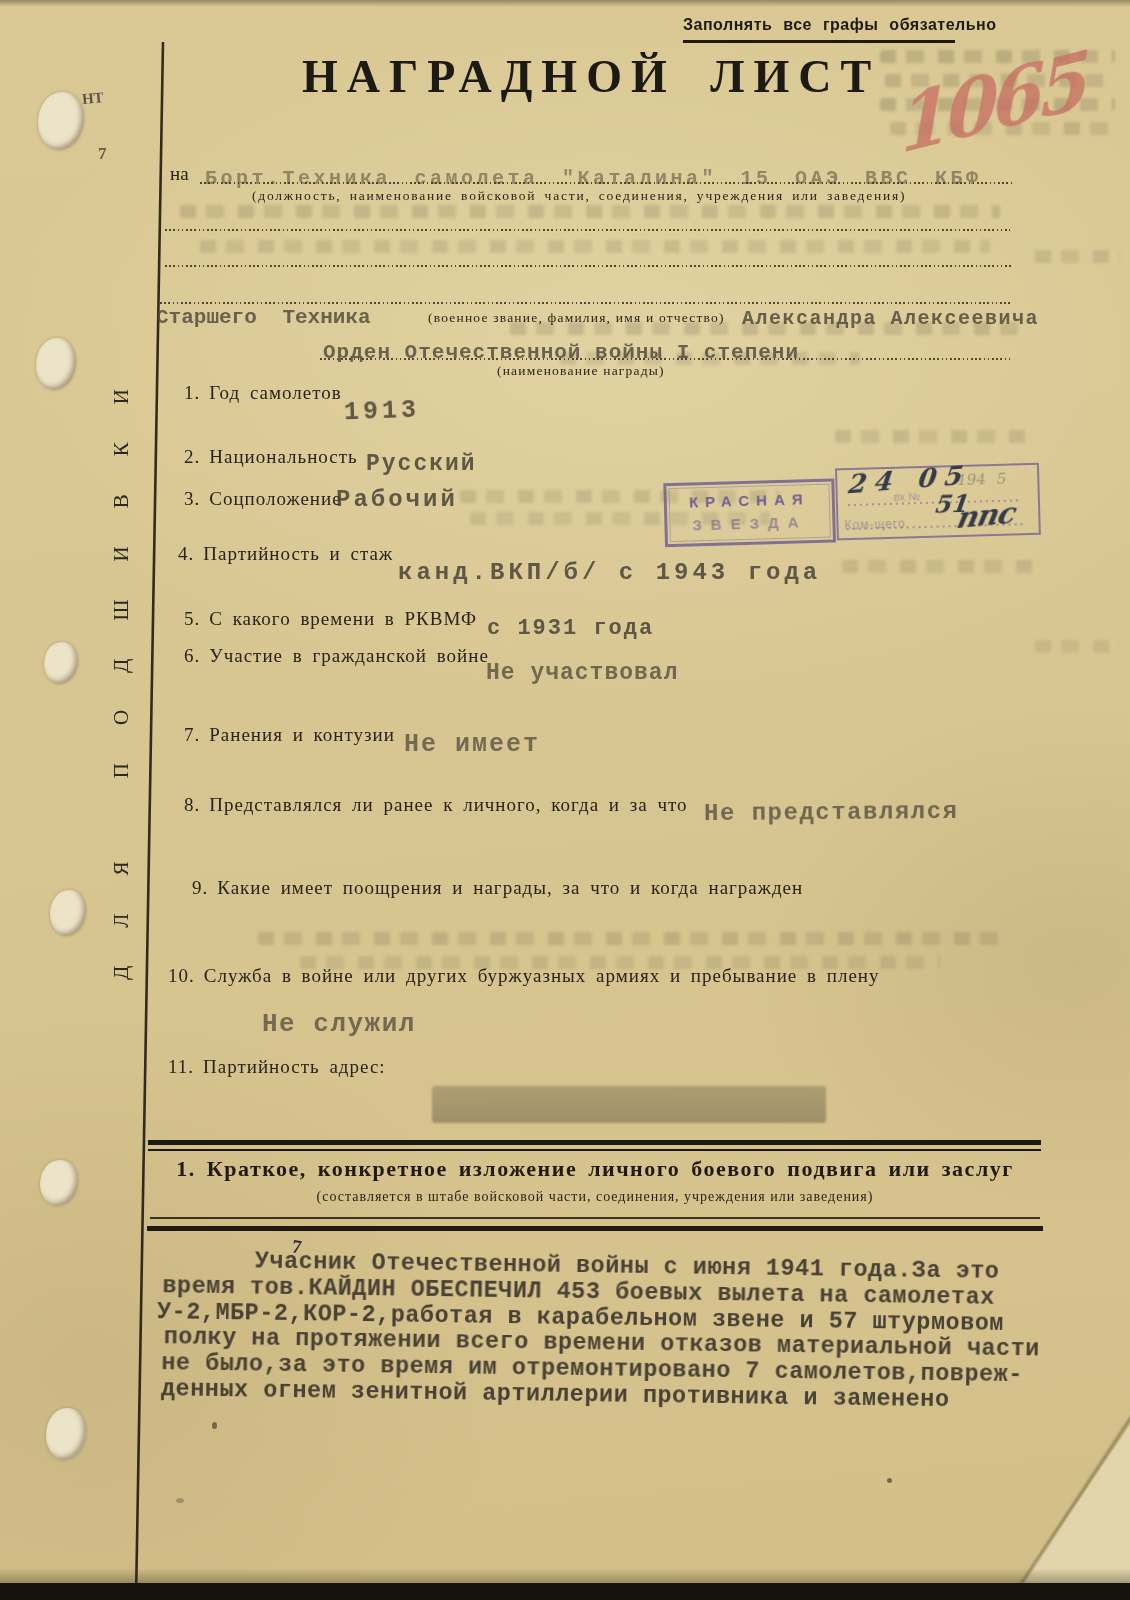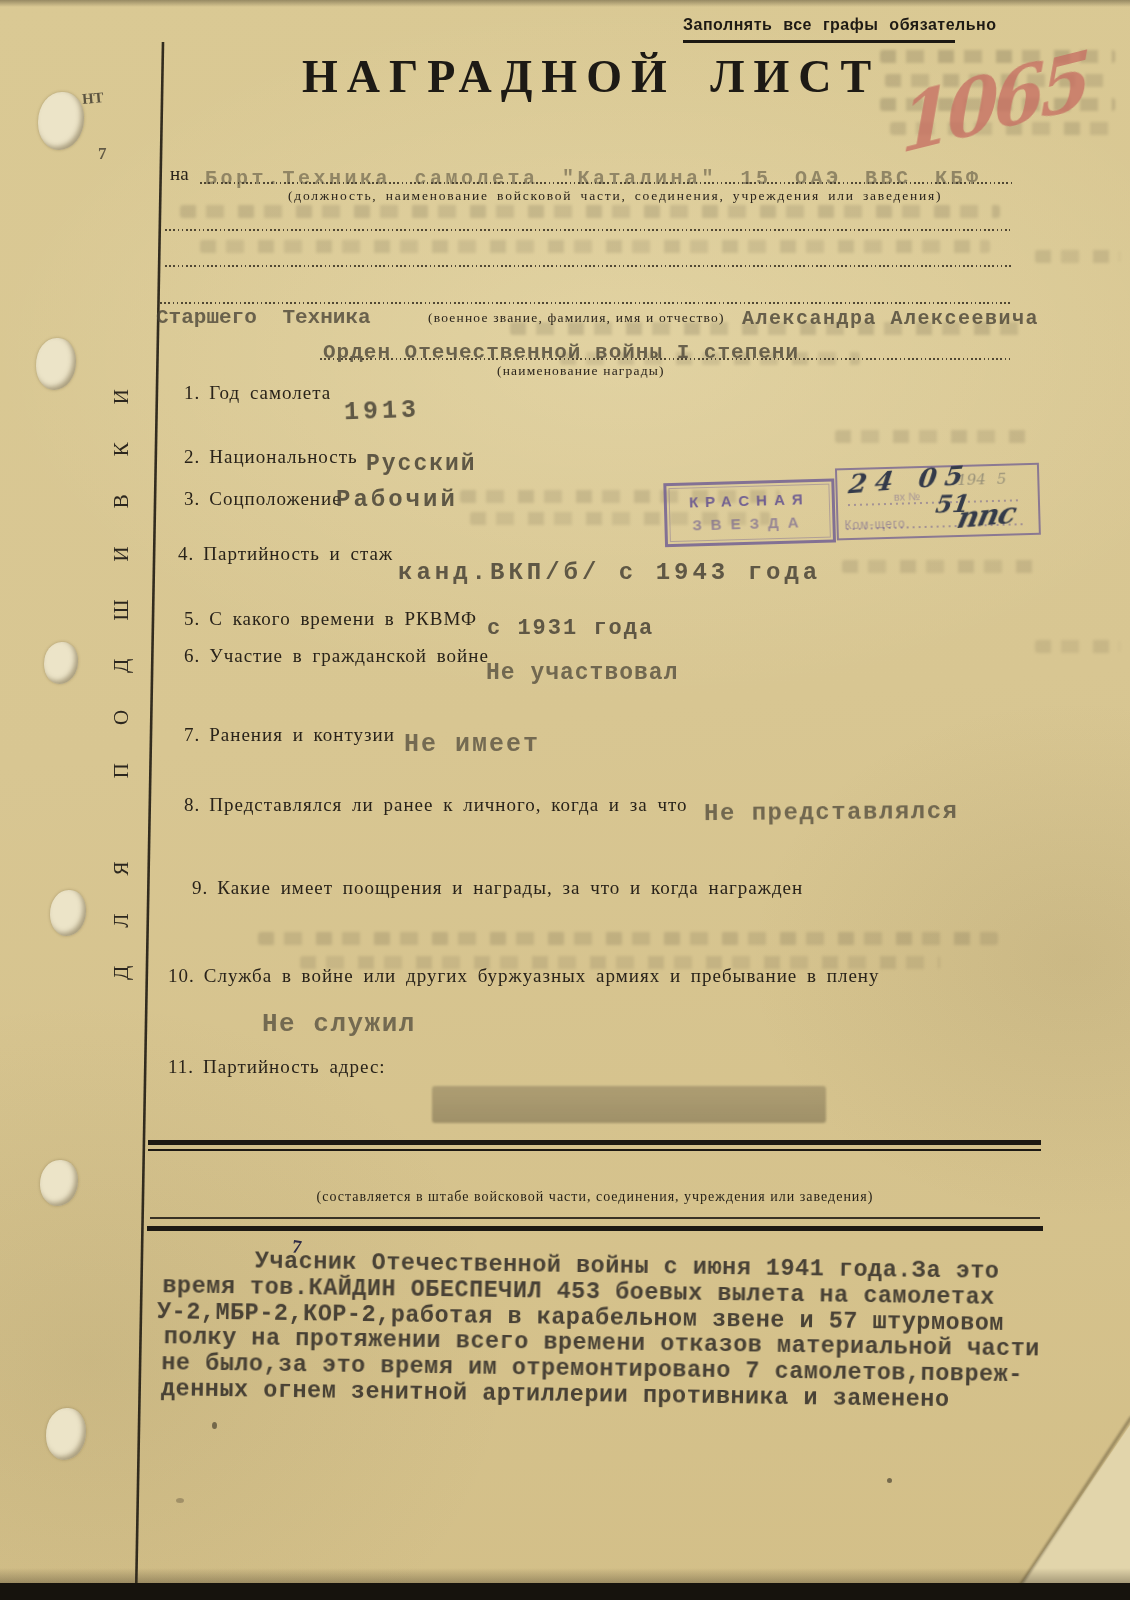--- a/index.html
+++ b/index.html
@@ -66,35 +66,35 @@
 
   <div class="abs" style="left:898px;top:58px;font-family:'DejaVu Serif',serif;font-style:italic;font-weight:700;font-size:76px;
        color:rgba(199,111,99,.78);transform:rotate(-14deg) skewX(-14deg);letter-spacing:-5px;filter:blur(.5px);">1065</div>
 
   <div class="abs" style="left:82px;top:90px;font-size:15px;font-weight:700;color:#3b362c;opacity:.8;transform:rotate(-5deg);">НТ</div>
   <div class="abs" style="left:98px;top:144px;font-size:17px;font-weight:700;color:#3b362c;opacity:.75;">7</div>
 
   <div class="abs serif" style="left:170px;top:163px;font-size:19px;color:#29231a;">на</div>
   <div class="abs dot" style="left:200px;top:182px;width:812px;"></div>
   <div class="abs mono" style="left:205px;top:167px;font-size:20px;font-weight:700;color:rgba(70,64,50,.5);letter-spacing:3.5px;word-spacing:8px;filter:blur(.7px);white-space:nowrap;">Борт.Техника самолета "Каталина" 15 ОАЭ ВВС КБФ</div>
-  <div class="abs hint" style="left:252px;top:188px;letter-spacing:1.8px;word-spacing:3px;margin-left:36px;">(должность, наименование войсковой части, соединения, учреждения или заведения)</div>
+  <div class="abs hint" style="left:252px;top:188px;letter-spacing:1.8px;word-spacing:3px;">(должность, наименование войсковой части, соединения, учреждения или заведения)</div>
 
   <div class="abs dot" style="left:165px;top:229px;width:845px;"></div>
   <div class="abs dot" style="left:165px;top:265px;width:848px;"></div>
 
   <div class="abs dot" style="left:160px;top:302px;width:850px;"></div>
   <div class="abs mono typed" style="left:156px;top:306px;font-size:21px;word-spacing:13px;opacity:.78;">Старшего   Техника</div>
   <div class="abs hint" style="left:428px;top:310px;">(военное звание, фамилия, имя и отчество)</div>
   <div class="abs mono typed" style="left:742px;top:307px;font-size:20px;letter-spacing:1.5px;opacity:.8;">Александра Алексеевича</div>
 
   <div class="abs mono typed" style="left:323px;top:341px;font-size:21px;letter-spacing:1px;opacity:.78;">Орден Отечественной войны I степени</div>
   <div class="abs dot" style="left:320px;top:358px;width:692px;"></div>
   <div class="abs hint" style="left:497px;top:363px;">(наименование награды)</div>
 
-  <div class="abs q" style="left:184px;top:382px;"><span class="n">1.</span><span>Год самолета</span></div>
+  <div class="abs q" style="left:184px;top:382px;"><span class="n">1.</span><span>Год самолетов</span></div>
   <div class="abs mono typed" style="left:344px;top:397px;font-size:25px;letter-spacing:4px;transform:rotate(-2deg);">1913</div>
 
   <div class="abs q" style="left:184px;top:446px;"><span class="n">2.</span><span>Национальность</span></div>
   <div class="abs mono typed" style="left:366px;top:451px;font-size:23px;letter-spacing:2px;">Русский</div>
 
   <div class="abs q" style="left:184px;top:488px;"><span class="n">3.</span><span>Соцположение</span></div>
   <div class="abs mono typed" style="left:336px;top:486px;font-size:24px;letter-spacing:3px;">Рабочий</div>
 
   <div class="abs q" style="left:178px;top:543px;"><span class="n">4.</span><span>Партийность и стаж</span></div>
   <div class="abs mono typed" style="left:398px;top:559px;font-size:24px;letter-spacing:4px;">канд.ВКП/б/ с 1943 года</div>
@@ -134,20 +134,21 @@
       <div class="abs sans stamp" style="left:6px;top:48px;font-size:12px;opacity:.55;letter-spacing:1px;">Ком-щего</div>
       <div class="abs ink" style="left:12px;top:-4px;font-size:26px;letter-spacing:8px;transform:skewX(-12deg) rotate(-3deg);">24 05</div>
       <div class="abs ink" style="left:120px;top:4px;font-size:15px;font-weight:400;opacity:.4;word-spacing:6px;">194 5</div>
       <div class="abs ink" style="left:98px;top:22px;font-size:24px;transform:skewX(-10deg);">51</div>
       <div class="abs ink" style="left:120px;top:32px;font-size:29px;letter-spacing:-1px;transform:skewX(-18deg) rotate(-4deg);">ппс</div>
     </div>
   </div>
 
   <div class="abs rule" style="left:148px;top:1140px;width:893px;height:5px;"></div>
   <div class="abs rule" style="left:148px;top:1149px;width:893px;height:2px;"></div>
+  <div class="abs serif" style="left:150px;top:1156px;width:890px;text-align:center;font-size:22px;font-weight:700;letter-spacing:1.5px;word-spacing:4px;color:#1f1a13;filter:blur(.25px);white-space:nowrap;">1. Краткое, конкретное изложение личного боевого  подвига или заслуг</div>
   <div class="abs serif" style="left:150px;top:1189px;width:890px;text-align:center;font-size:14px;font-weight:400;letter-spacing:1px;color:#241f16;">(составляется в штабе войсковой части, соединения, учреждения или заведения)</div>
   <div class="abs rule" style="left:150px;top:1217px;width:890px;height:2px;opacity:.85;"></div>
   <div class="abs rule" style="left:147px;top:1226px;width:896px;height:5px;"></div>
 
   <div class="abs" style="left:292px;top:1236px;font-size:19px;font-weight:700;color:#2f2b45;transform:rotate(8deg);">7</div>
 
   <div class="abs" style="left:150px;top:1247px;width:880px;transform:rotate(.8deg);transform-origin:0 0;">
     <div class="cl" style="margin-left:105px;">Учасник Отечественной войны с июня 1941 года.За это</div>
     <div class="cl" style="margin-left:13px;">время тов.КАЙДИН ОБЕСПЕЧИЛ 453 боевых вылета на самолетах</div>
     <div class="cl" style="margin-left:8px;">У-2,МБР-2,КОР-2,работая в карабельном звене и 57 штурмовом</div>

